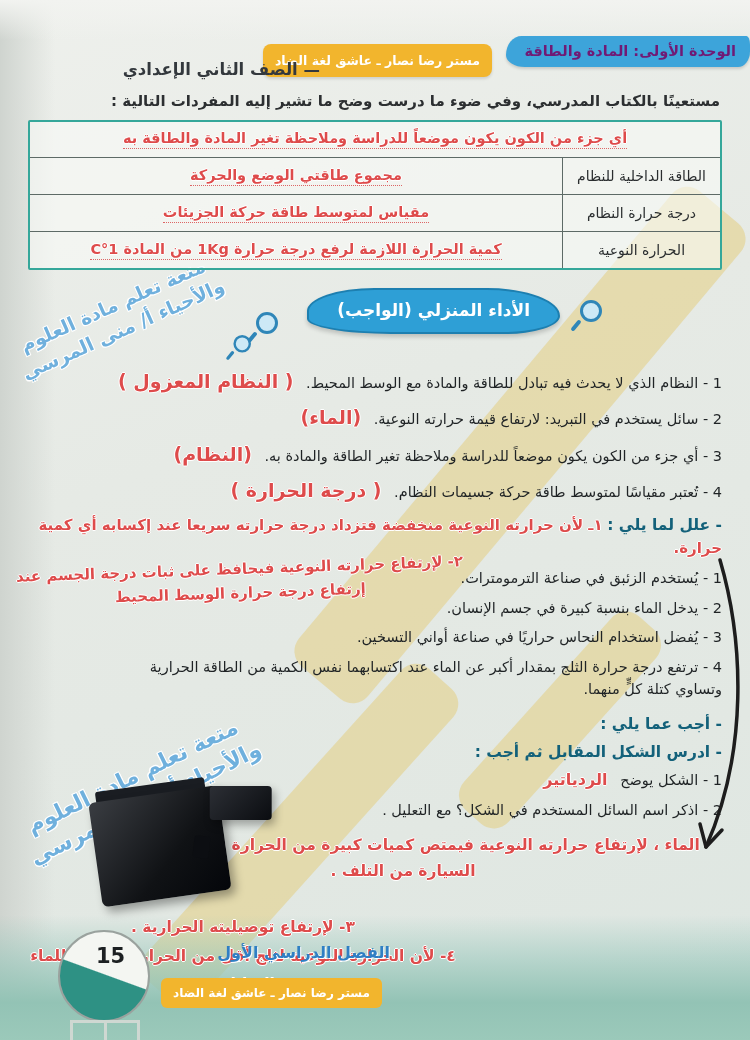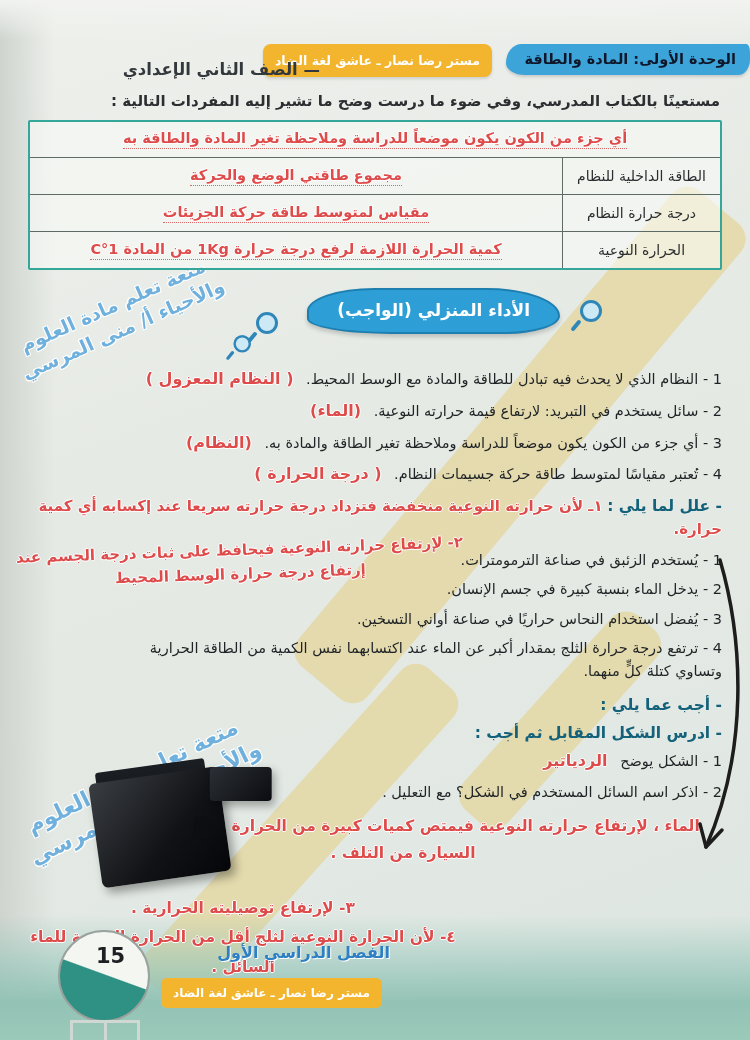--- a/index.html
+++ b/index.html
@@ -23,22 +23,22 @@
   .band3 { width:260px; height:60px; left:430px; top:690px; transform:rotate(-48deg); }
 
   
   .wm { position:absolute; z-index:2; color:#6fb0dd; font-weight:bold; text-align:center;
     text-shadow:1px 1px 0 #fff,-1px -1px 0 #fff,1px -1px 0 #fff,-1px 1px 0 #fff;
     line-height:1.35; pointer-events:none; }
   .wm1 { left:-12px; top:292px; width:260px; font-size:19px; transform:rotate(-24deg); }
   .wm2 { left:-6px; top:760px; width:290px; font-size:22px; transform:rotate(-26deg); }
 
   
-  .unit-badge { position:absolute; top:44px; right:0; z-index:3;
-    background:#3da4da; color:#0f172a; font-size:14.5px; font-weight:bold;
+  .unit-badge { position:absolute; top:36px; right:0; z-index:3;
+    background:#3da4da; color:#701a75; font-size:14.5px; font-weight:bold;
     padding:7px 14px 8px 18px; border-radius:18px 4px 14px 22px / 22px 10px 18px 14px;
     box-shadow:0 2px 3px rgba(0,0,0,0.15); }
   .teacher-badge { position:absolute; top:44px; right:258px; z-index:3;
     background:#f2b52d; color:#fff; font-size:12.5px; font-weight:bold;
     padding:9px 12px; border-radius:8px; box-shadow:0 2px 3px rgba(0,0,0,0.12); }
   .grade-line { position:absolute; top:60px; right:430px; z-index:3; width:260px;
     color:#33383d; font-size:16.5px; font-weight:bold; letter-spacing:0.5px; }
   .grade-line .dash { font-weight:bold; }
 
   .intro { position:absolute; top:92px; right:30px; left:30px; z-index:3;
@@ -68,21 +68,21 @@
   .mag .handle { position:absolute; width:4px; height:13px; background:#2f86b8;
     bottom:-2px; left:2px; transform:rotate(40deg); border-radius:2px; }
   .mag1 { top:300px; right:148px; }
   .mag2 { top:312px; right:472px; }
   .mag3 { top:332px; right:496px; transform:scale(0.8); }
 
   
   .content { position:absolute; top:360px; right:28px; left:14px; z-index:3; text-align:right; }
   .sec-title { color:#13617a; font-weight:bold; font-size:15.5px; margin-top:4px; }
   .item { color:#1f2325; font-size:14.5px; margin-top:7px; line-height:1.55; }
-  .ans-inline { font-size:16px; margin-right:8px; white-space:nowrap; }
+  .ans-inline { font-size:19px; margin-right:8px; white-space:nowrap; }
   .justify-wrap { position:relative; }
   .ans-block2 { position:absolute; left:-14px; top:44px; width:480px; text-align:center;
     font-size:15px; line-height:1.6; transform:rotate(-2deg); }
   .qa-line { margin-top:6px; }
   .figure-sec { position:relative; min-height:150px; }
   .radiator { position:absolute; left:60px; top:30px; width:210px; height:130px; z-index:2;
     transform:rotate(-8deg); }
   .rad-body { position:absolute; left:20px; top:18px; width:130px; height:105px;
     background:linear-gradient(135deg,#3a3d42,#101215 60%,#04060a);
     border-radius:6px; box-shadow:4px 6px 10px rgba(0,0,0,0.35); }

